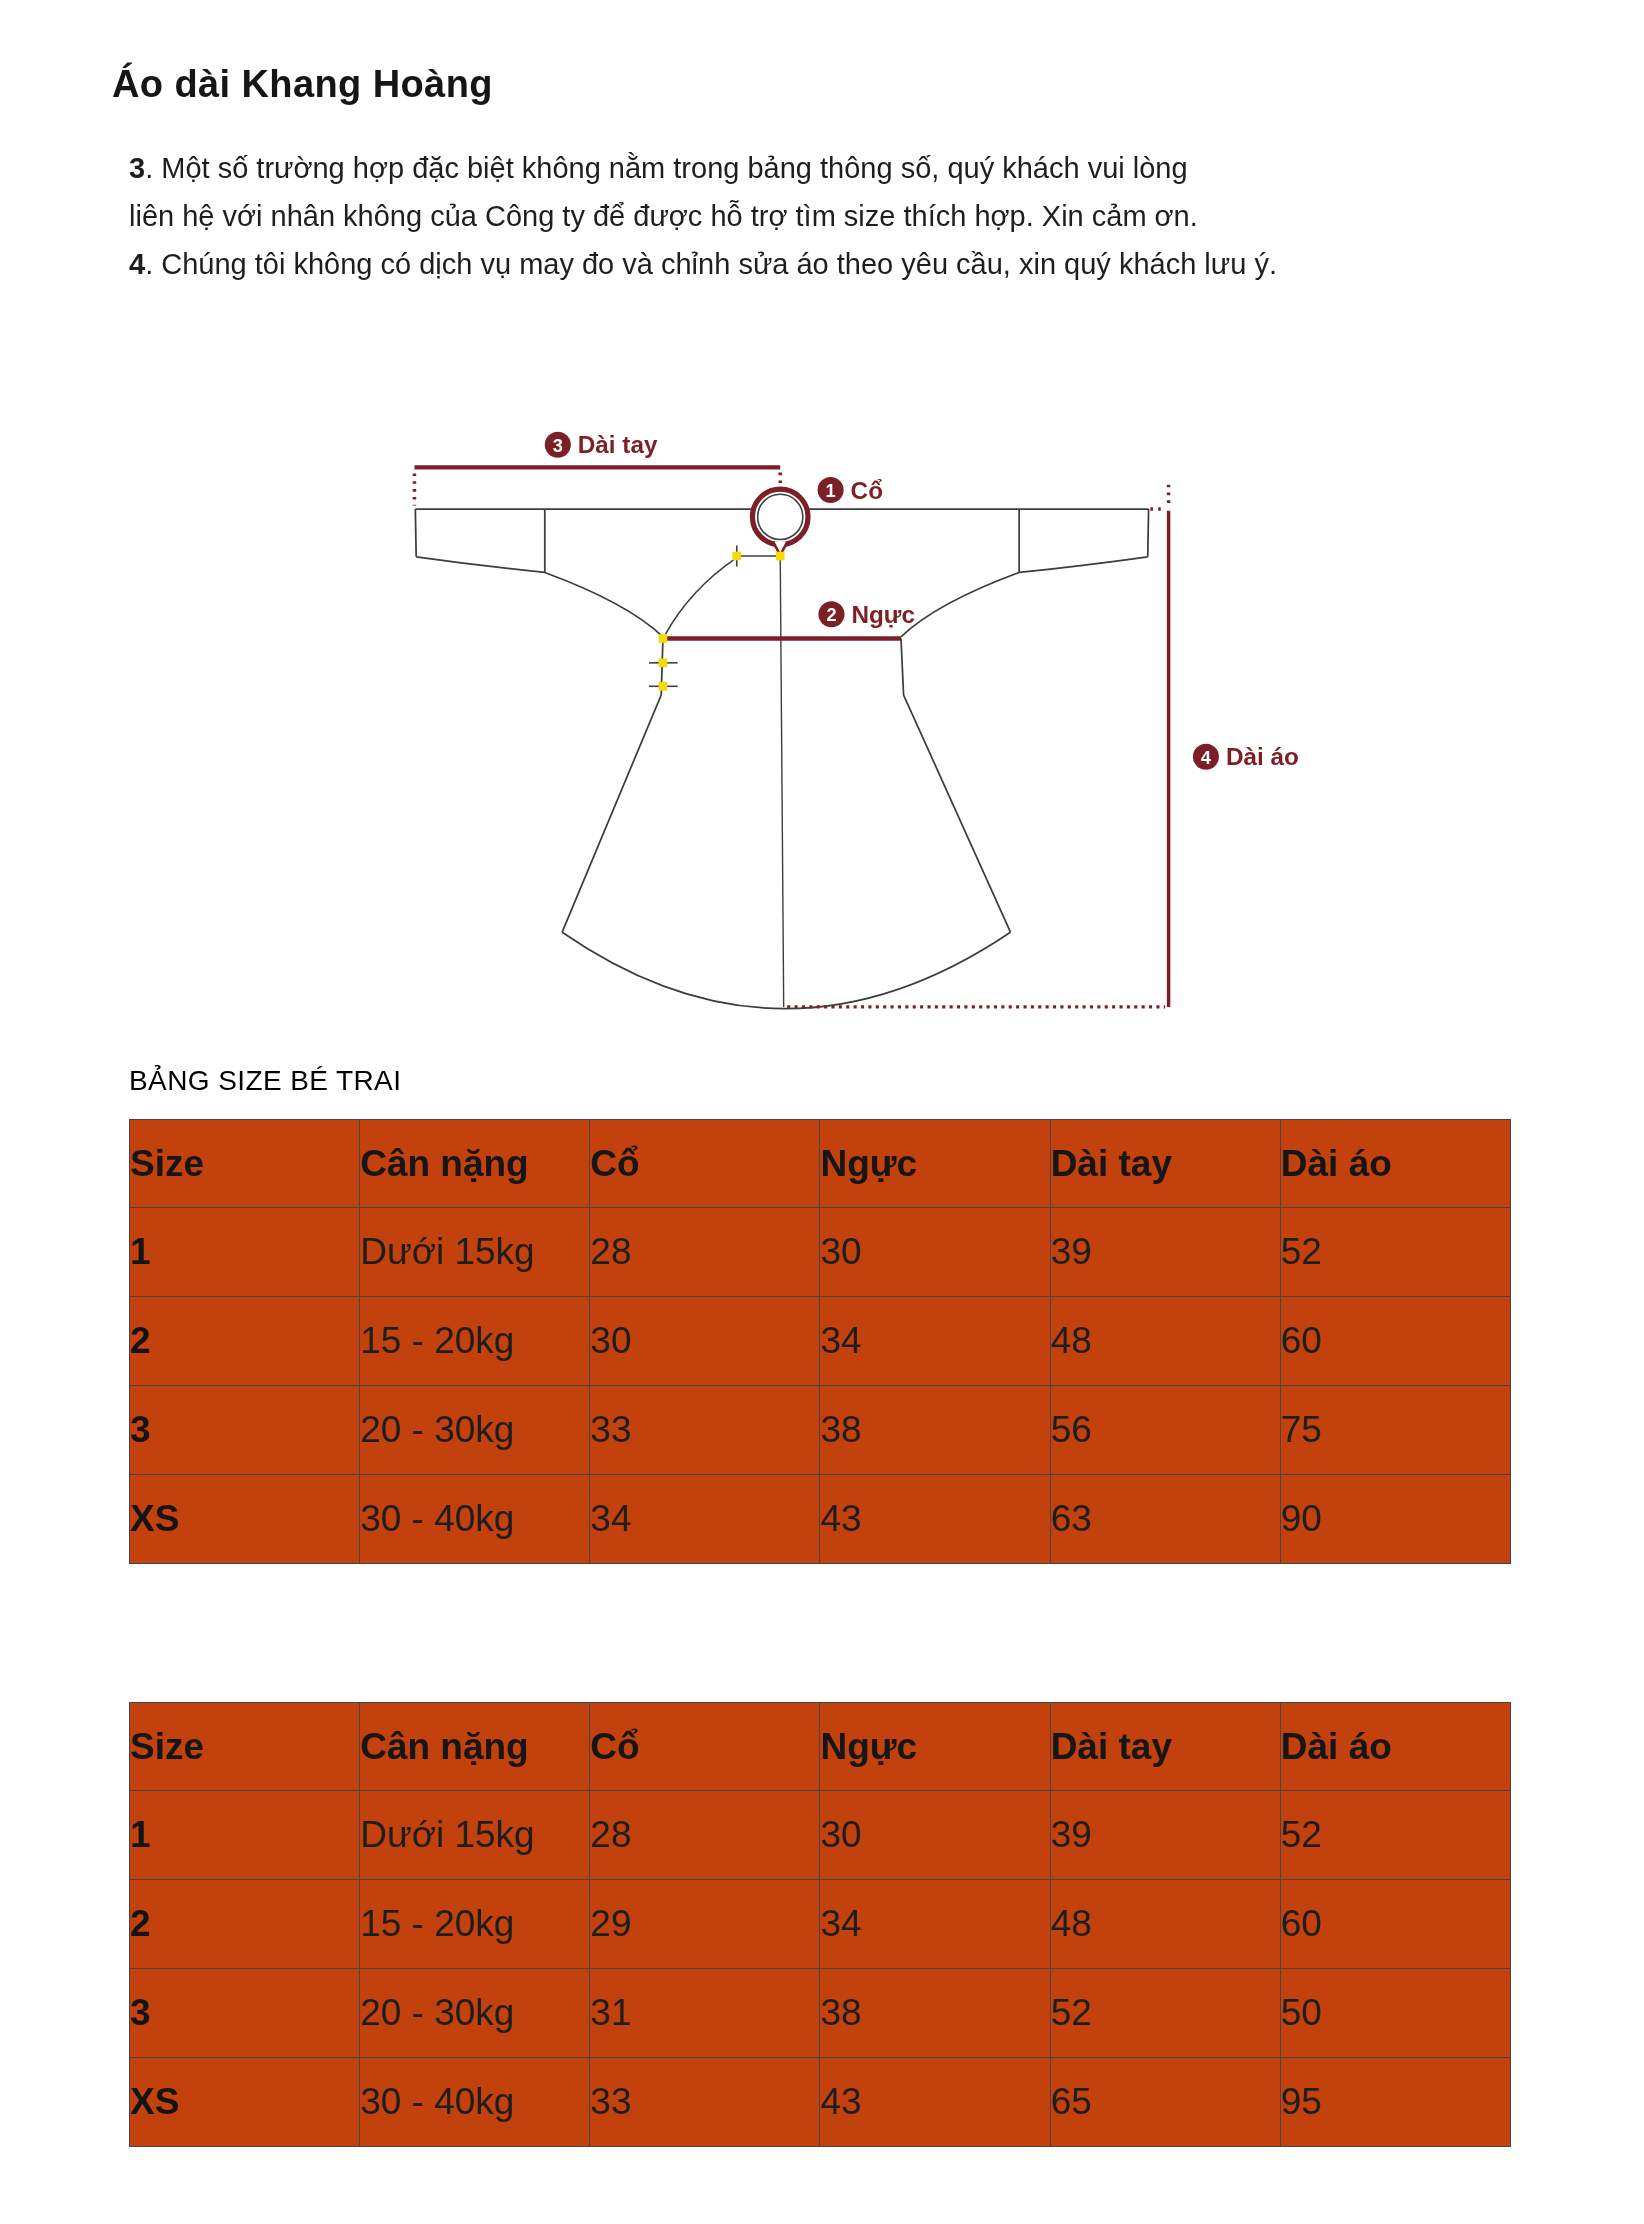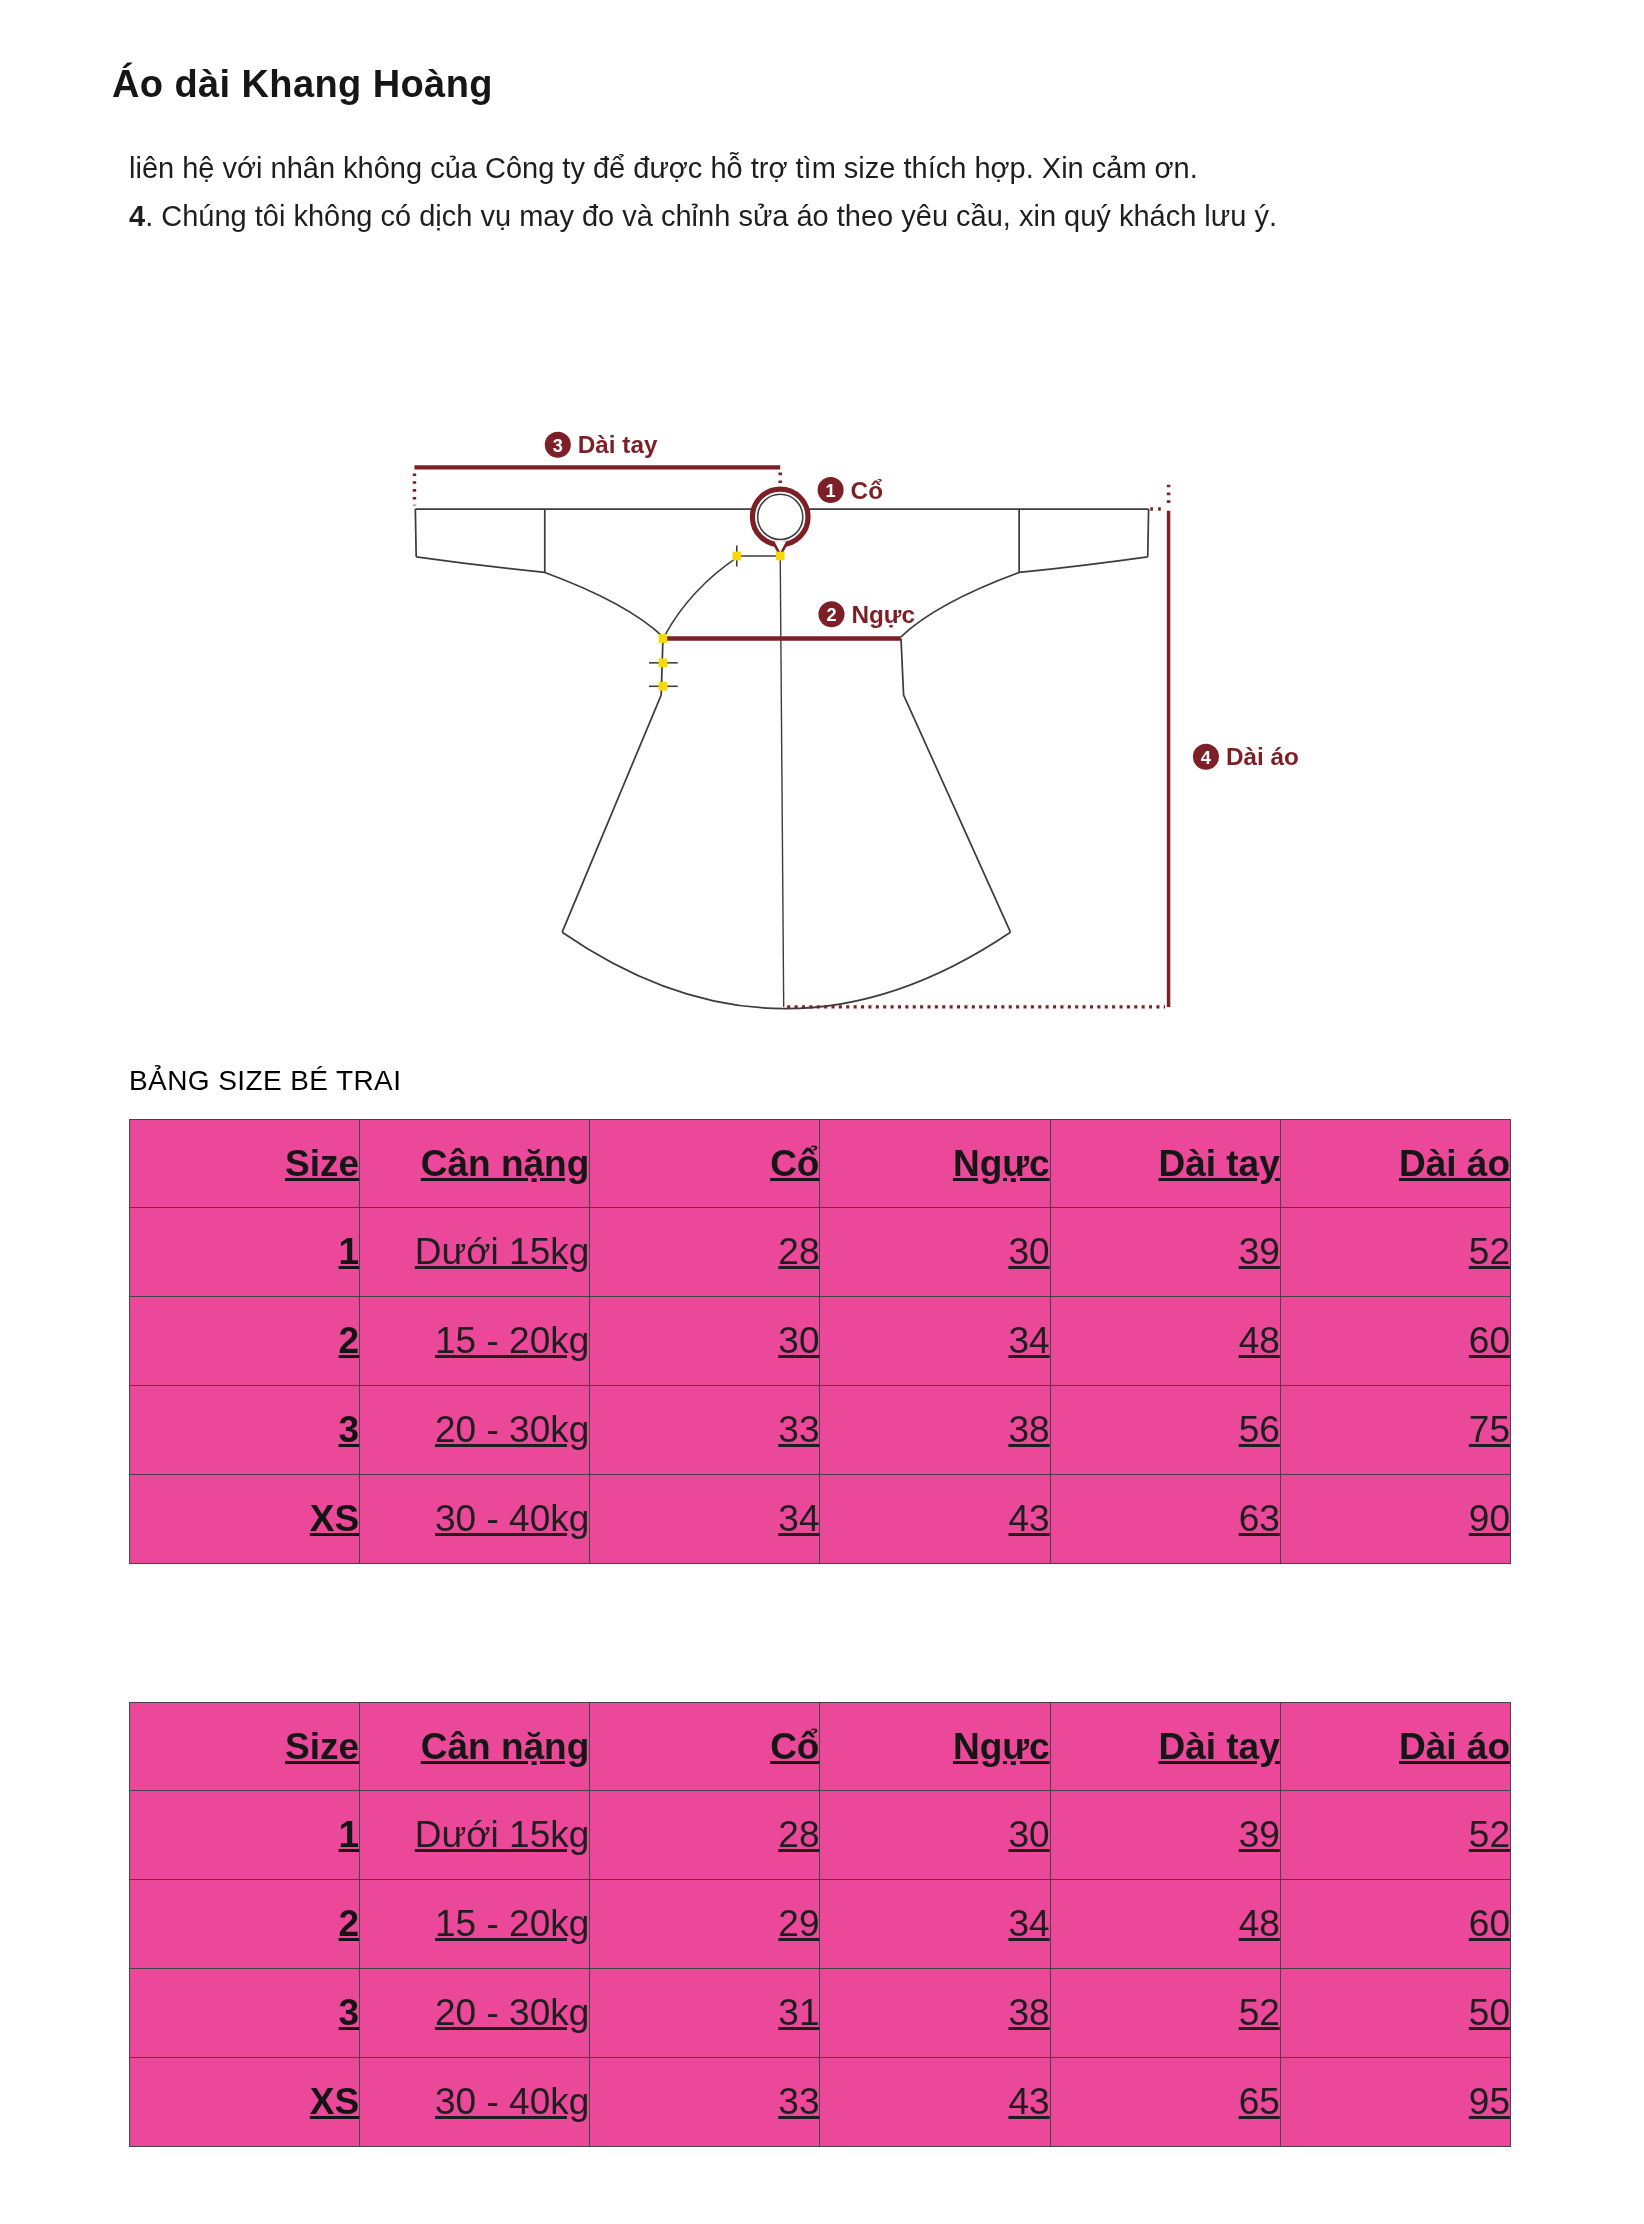--- a/index.html
+++ b/index.html
@@ -33,24 +33,23 @@
   .heading-girls{top:1712px;}
   table.size-table{
     position:absolute; left:129px;
     width:1382px; border-collapse:collapse; table-layout:fixed;
     background:#f4f4f2;
   }
   .table-boys{top:1119px;}
   .table-girls{top:1702px;}
   table.size-table th, table.size-table td{
     border:1.7px solid #454545;
-    text-align:right; vertical-align:middle;
-    background:#ec4899;
+    text-align:left; vertical-align:middle;
+    background:#c2410c;
     padding:0;
-    text-decoration:underline;
   }
   table.size-table th{
     height:87px; font-size:37px; font-weight:700; color:#161616;
   }
   table.size-table td{
     height:88px; font-size:37px; font-weight:400; color:#1e1e1e;
   }
   table.size-table td.col-size{font-weight:700; color:#141414;}
   svg text.dlabel{
     font-family:"Liberation Sans", sans-serif;
@@ -63,20 +62,21 @@
   }
 </style>
 </head>
 <body>
 
 <div class="page">
 
   <h1 class="title">Áo dài Khang Hoàng</h1>
 
   <div class="notes">
+    <div class="note-line"><b>3</b><span>. Một số trường hợp đặc biệt không nằm trong bảng thông số, quý khách vui lòng</span></div>
     <div class="note-line"><b></b><span>liên hệ với nhân không của Công ty để được hỗ trợ tìm size thích hợp. Xin cảm ơn.</span></div>
     <div class="note-line"><b>4</b><span>. Chúng tôi không có dịch vụ may đo và chỉnh sửa áo theo yêu cầu, xin quý khách lưu ý.</span></div>
   </div>
 
   <svg class="diagram" width="947" height="626" viewBox="0 0 1090 720">
 
     <g stroke="#3d3d3d" stroke-width="2" fill="none">
 
       <path d="M28,108 L416,108"></path>
       <path d="M480,108 L872,108"></path>

